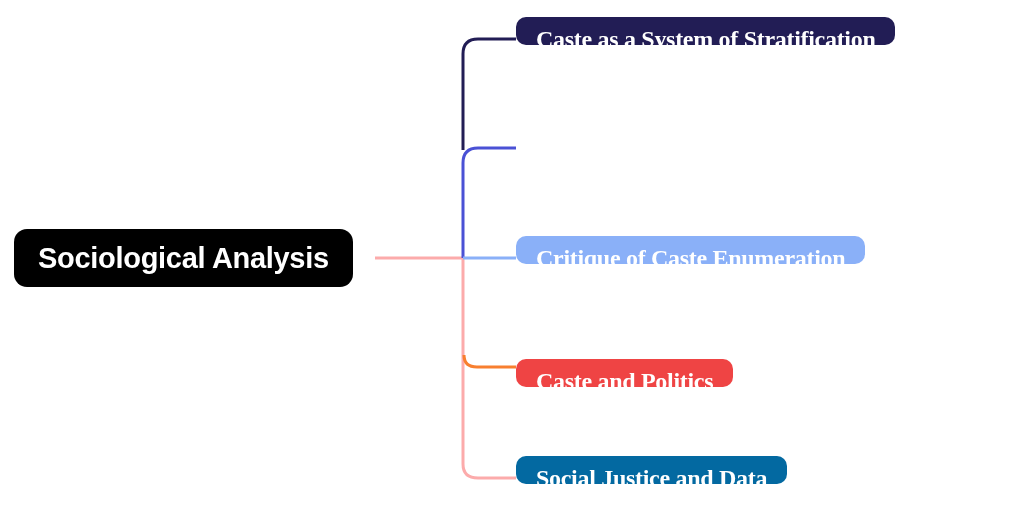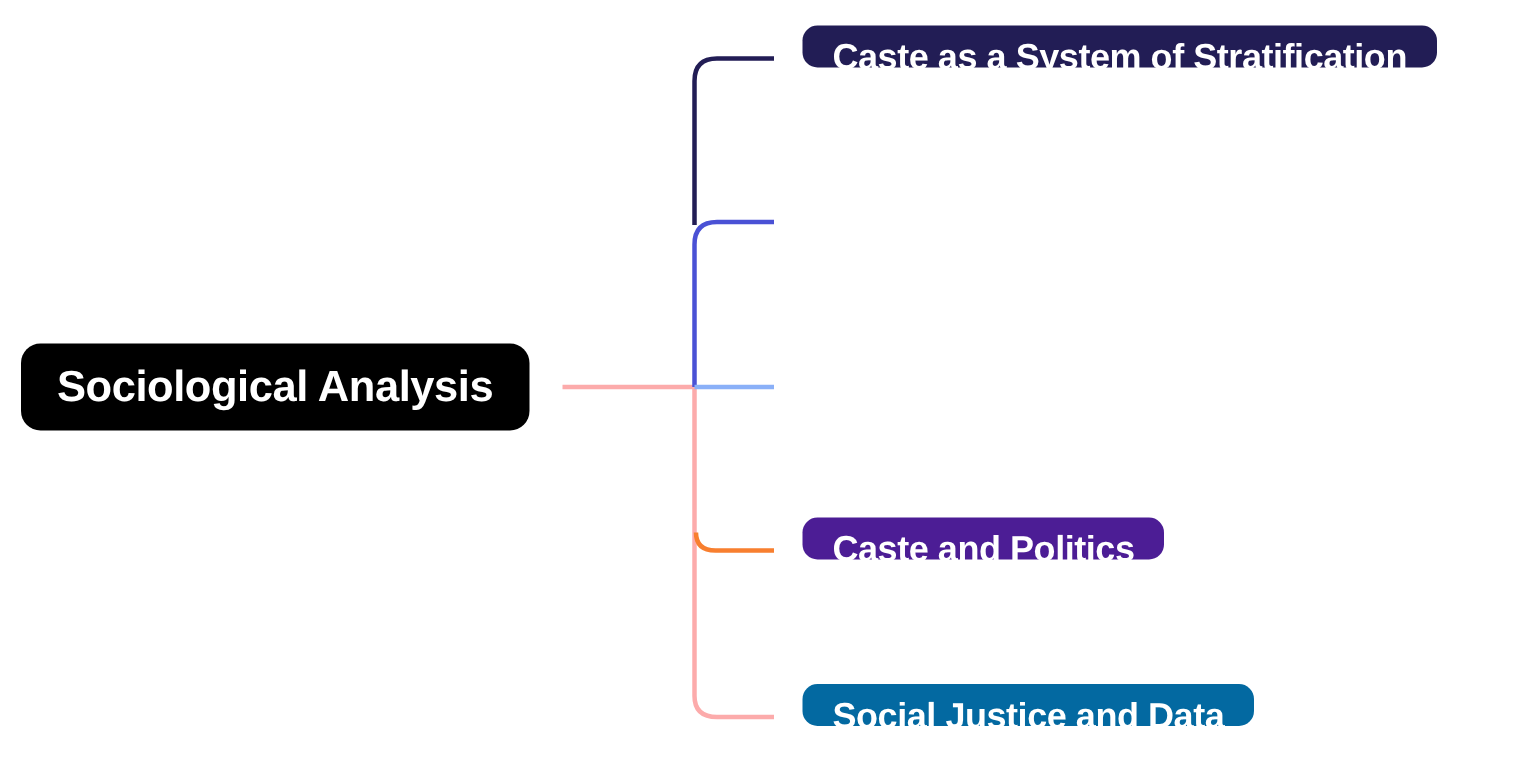--- a/index.html
+++ b/index.html
@@ -32,26 +32,27 @@
   .root-node {
     left: 14px;
     top: 229px;
     height: 58px;
     line-height: 58px;
     padding: 0 24px;
     font-size: 29px;
     border-radius: 13px;
   }
   .child-node {
-    left: 535px;
+    left: 516px;
     height: 28px;
     line-height: 44px;
     padding: 0 20px;
     font-size: 24px;
     border-radius: 10px;
+    font-family: Liberation Serif, serif;
   }
   .cn0 { top: 17px; }
   .cn1 { top: 126px; }
   .cn2 { top: 236px; }
   .cn3 { top: 345px; }
   .cn4 { top: 456px; }
 </style>
 </head>
 <body>
 
@@ -67,22 +68,25 @@
 
   <div class="node root-node" style="background: #000000; color: rgb(255, 255, 255);">
     <span>Sociological Analysis</span>
   </div>
 
   <div class="node child-node cn0" style="background: rgb(34, 29, 85); color: rgb(255, 255, 255);">
     <span>Caste as a System of Stratification</span>
   </div>
 
 
+  <div class="node child-node cn2" style="background: rgb(138, 176, 248); color: rgb(255, 255, 255);">
+    <span>Critique of Caste Enumeration</span>
+  </div>
 
-  <div class="node child-node cn3" style="background: #4c1d95; color: rgb(255, 255, 255);">
+  <div class="node child-node cn3" style="background: #ef4444; color: rgb(255, 255, 255); margin-top: 14px;">
     <span>Caste and Politics</span>
   </div>
 
   <div class="node child-node cn4" style="background: #0369a1; color: rgb(255, 255, 255);">
     <span>Social Justice and Data</span>
   </div>
 
 </div>
 
 </body></html>

